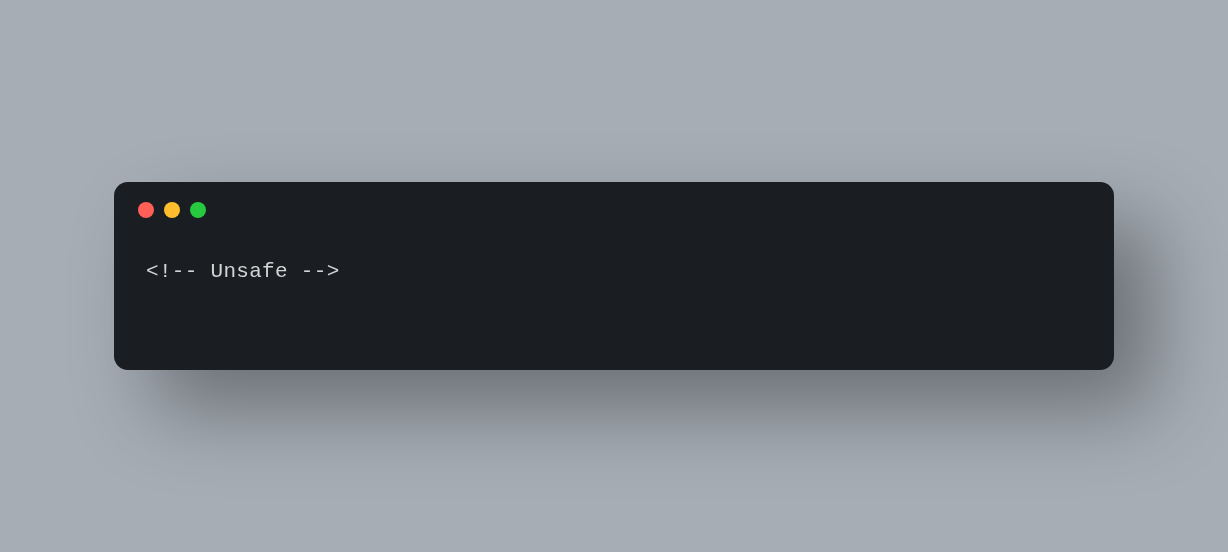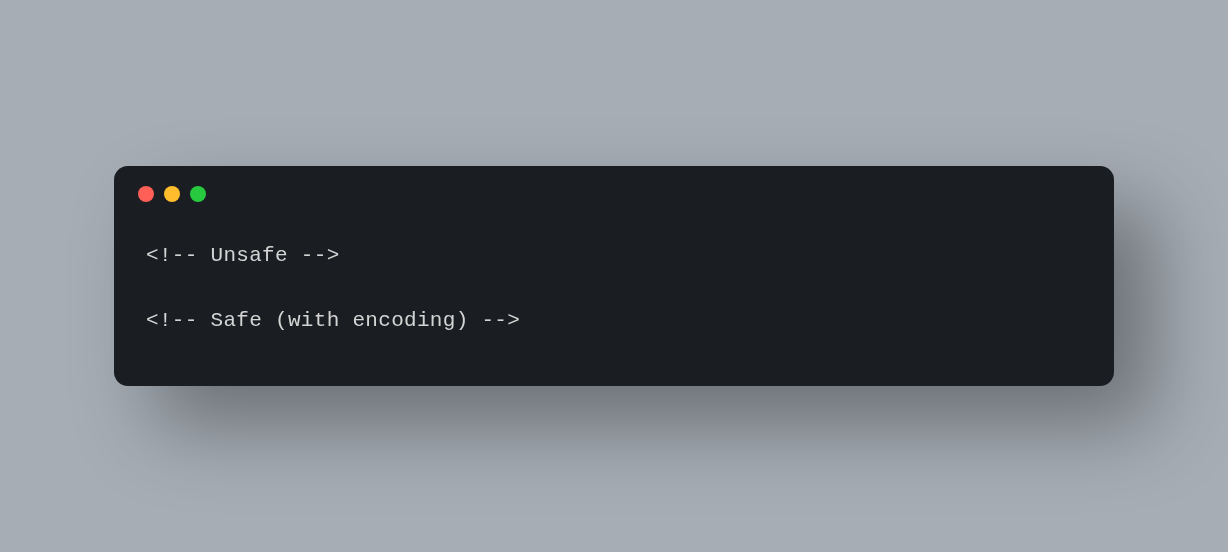--- a/index.html
+++ b/index.html
@@ -62,15 +62,14 @@
 
 <div class="window">
   <div class="titlebar">
     <div class="traffic-light tl-red"></div>
     <div class="traffic-light tl-yellow"></div>
     <div class="traffic-light tl-green"></div>
   </div>
   <div class="code-content">
     <div class="code-line">&lt;!-- Unsafe --&gt;</div>
     <div class="code-line"></div>
-    <div class="code-line">&lt;!-- Safe (with encoding) --&gt;</div>
   </div>
 </div>
 
 </body></html>

